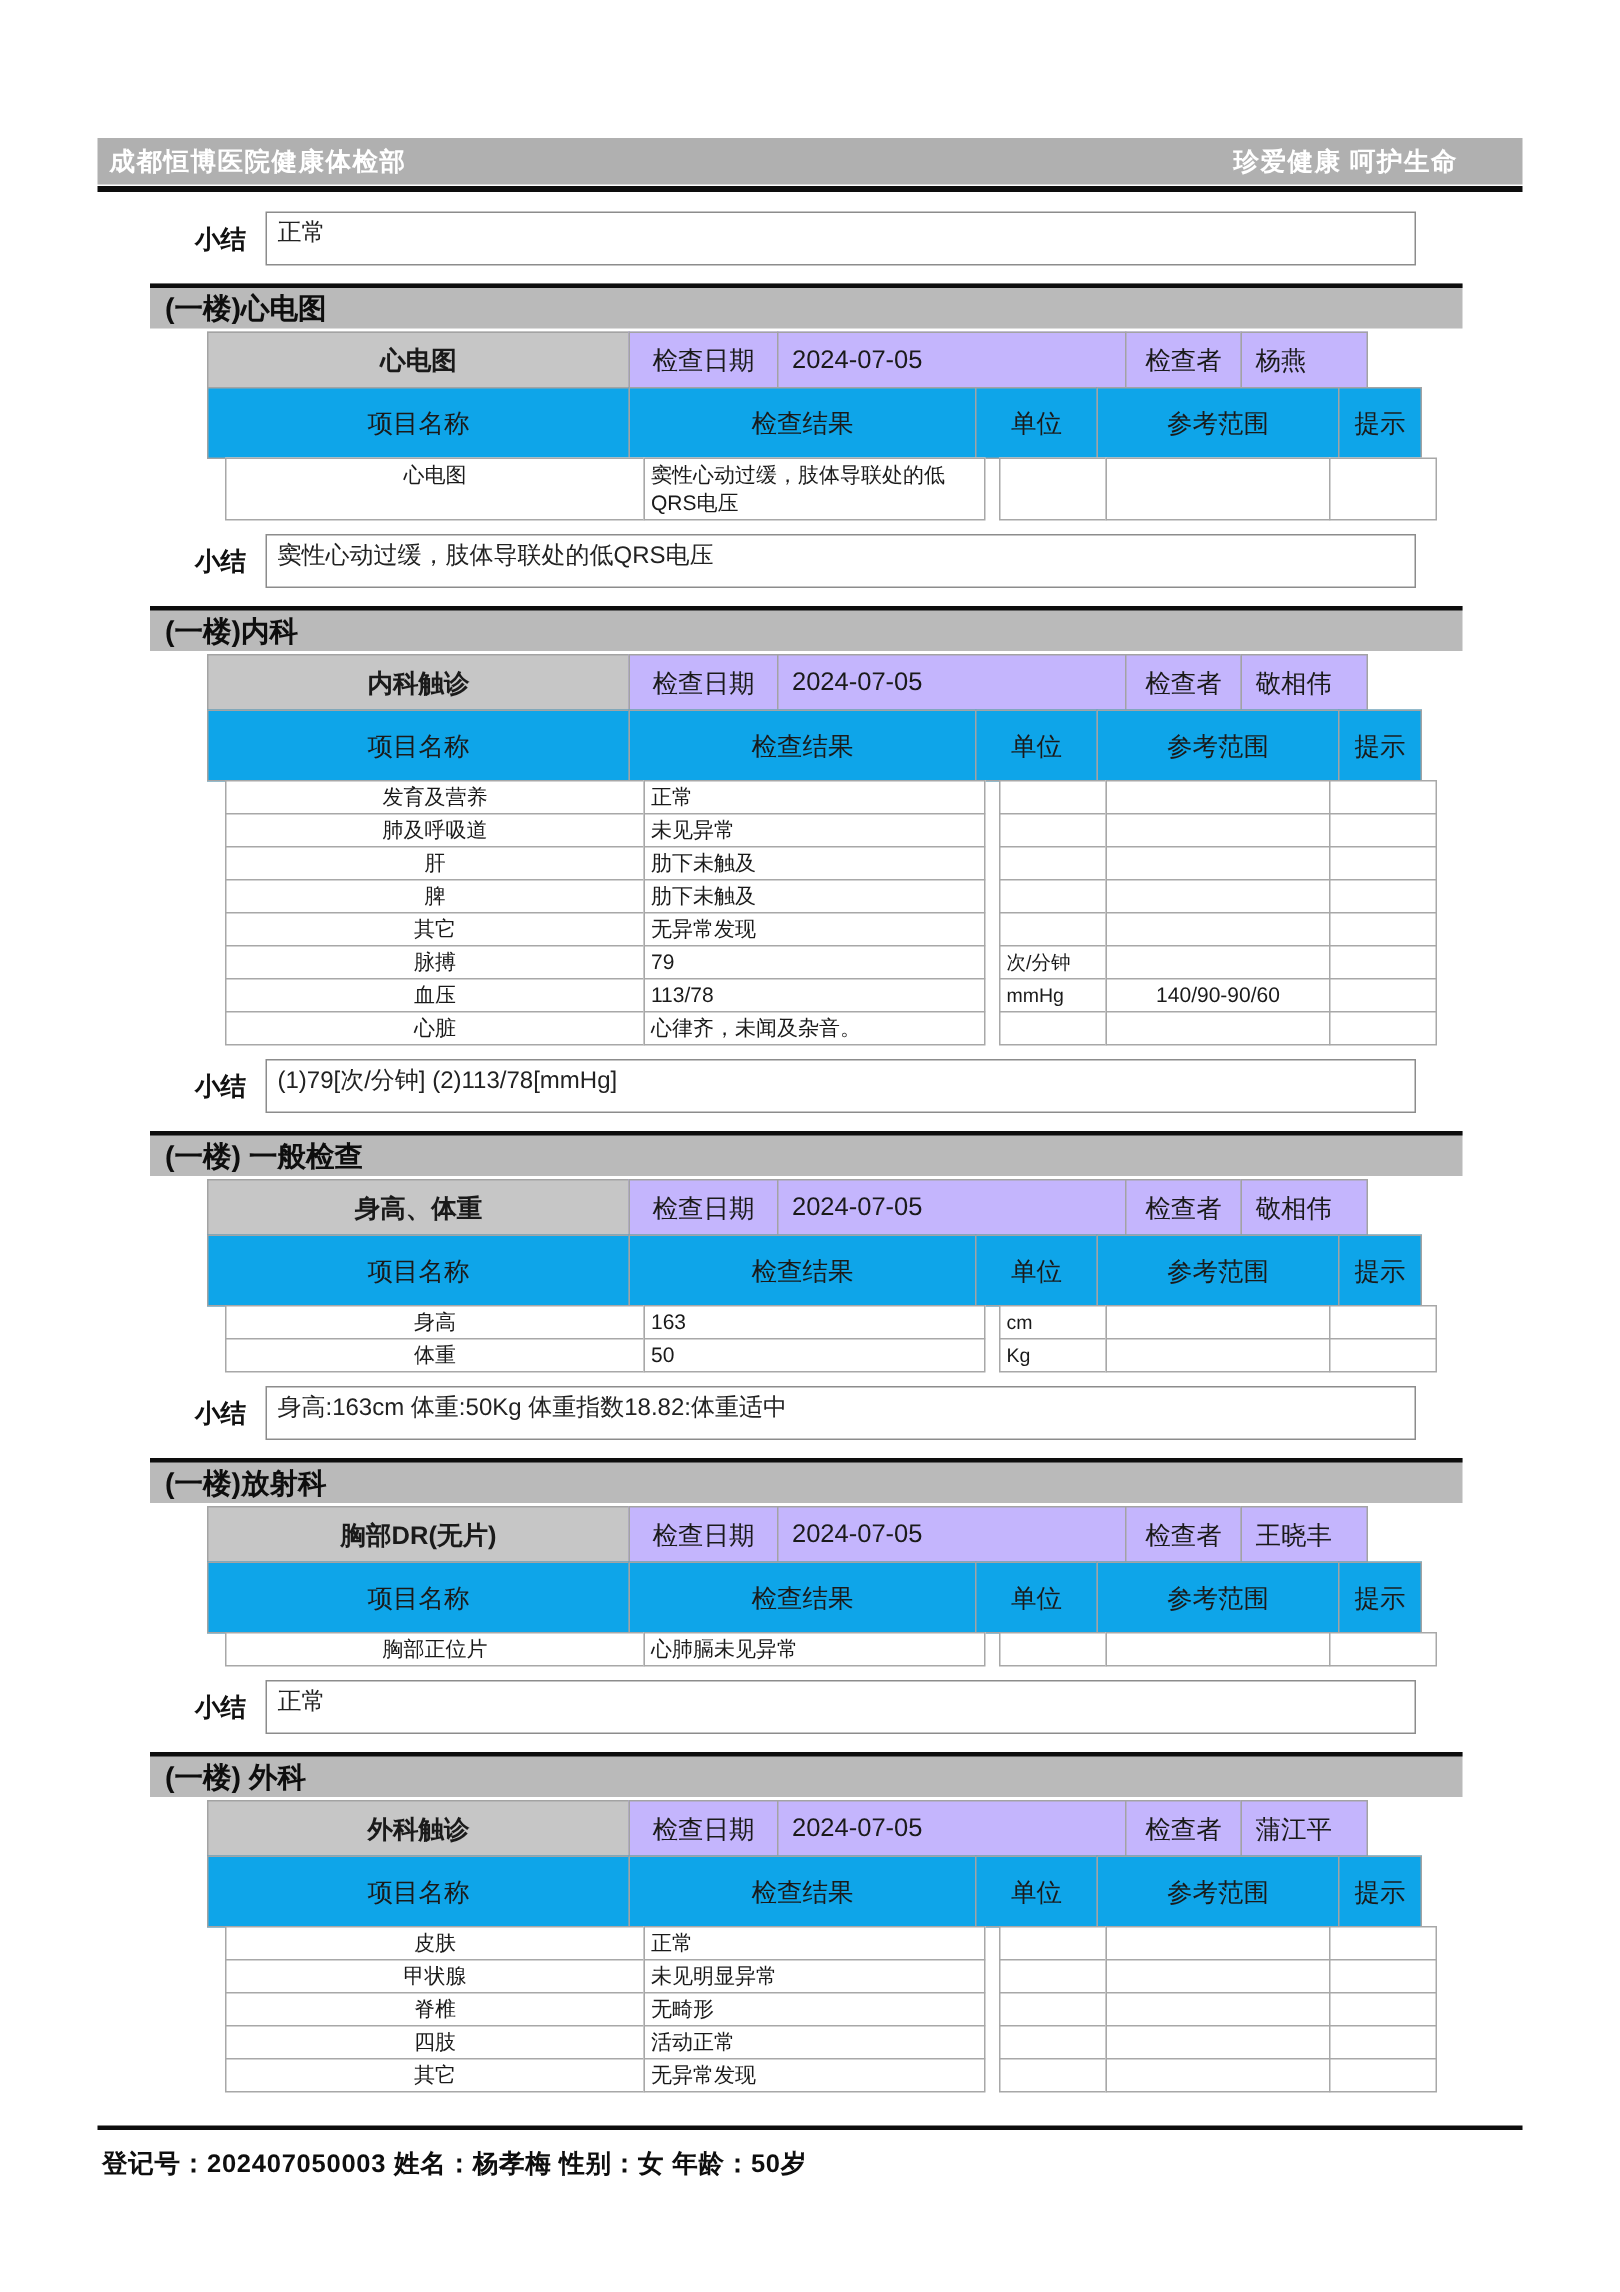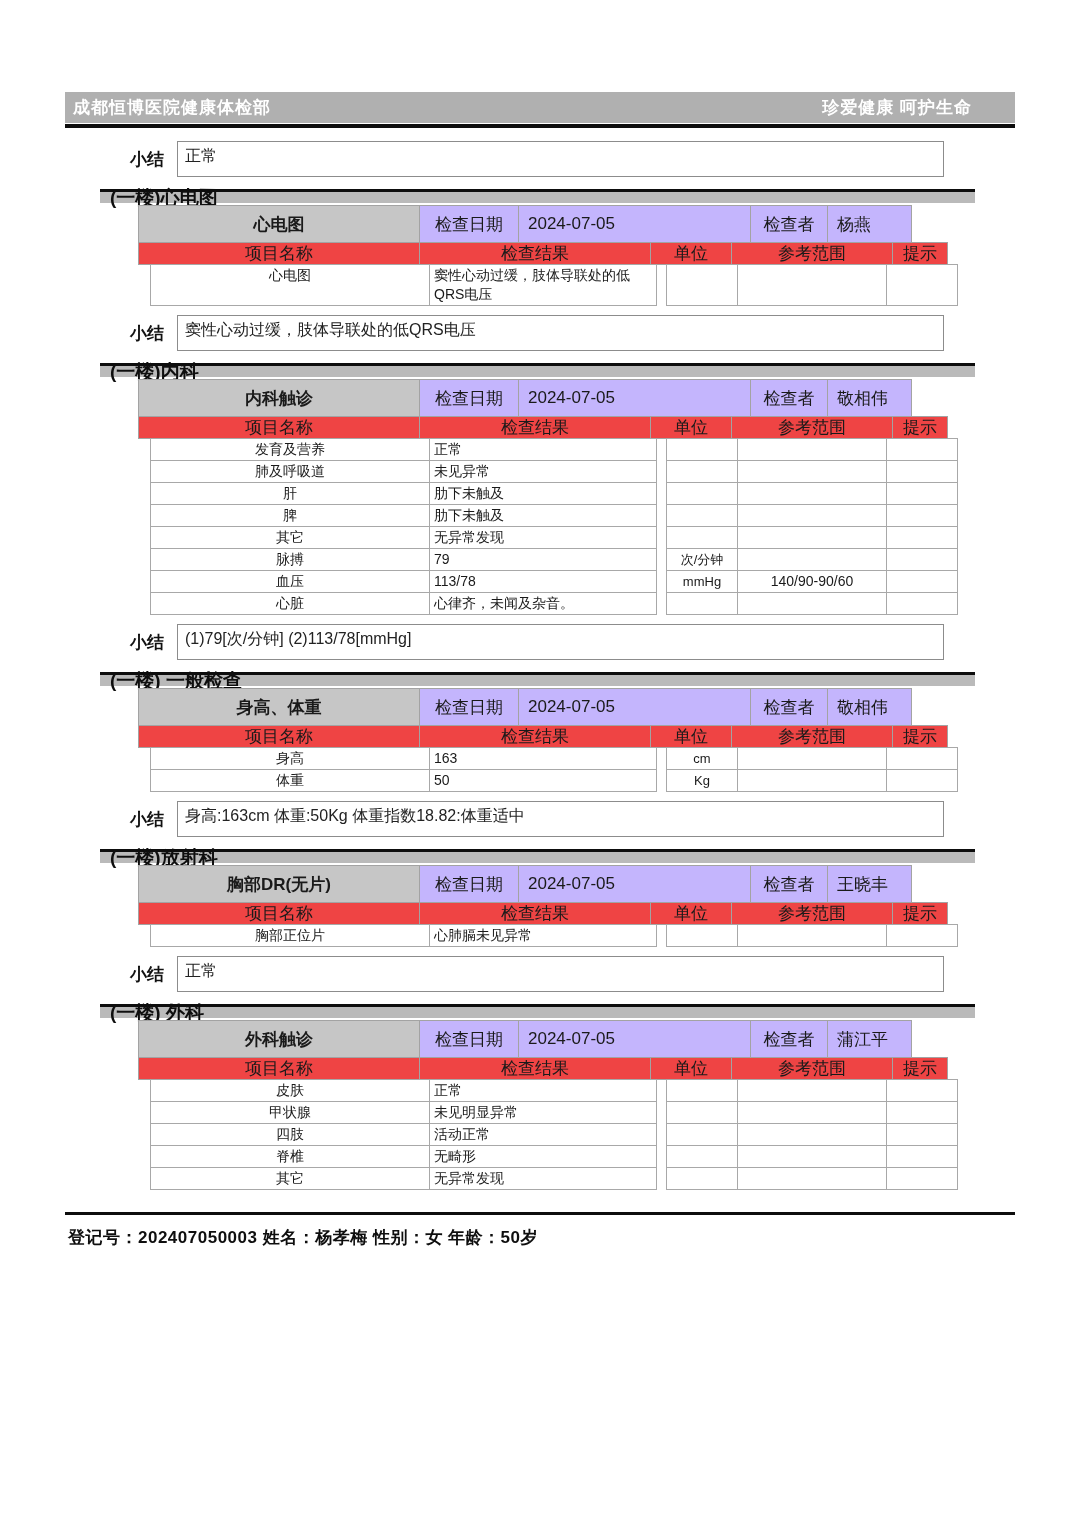--- a/index.html
+++ b/index.html
@@ -18,54 +18,54 @@
   
   .summary{margin:9px 0 0 130px;display:flex;align-items:center;gap:13px;}
   .summary.top{margin-top:21px;}
   .summary-label{font-weight:bold;font-size:17px;flex:none;color:#111;}
   .summary-box{
     width:767px;min-height:36px;border:1px solid #8c8c8c;background:#fff;
     font-size:16px;line-height:20px;padding:4px 7px;box-sizing:border-box;color:#222;
   }
   
   .section-bar{
-    margin:12px 1px 0 100px;width:875px;height:14px;border-top:3px solid #0d0d0d;
+    margin:12px 1px 0 100px;width:875px;height:30px;border-top:3px solid #0d0d0d;
     background:#bababa;display:flex;align-items:center;padding-left:10px;box-sizing:border-box;
   }
   .section-title{font-weight:bold;font-size:19px;color:#0e0e0e;}
   
   .exam-table{margin-left:138px;width:814px;margin-top:2px;}
   .hrow{display:flex;}
   .hcell{
     border:1px solid #a3a3a3;margin-left:-1px;box-sizing:border-box;
     display:flex;align-items:center;justify-content:center;background:#c4b5fd;
   }
   .hrow .hcell:first-child{margin-left:0;}
   .rowA .hcell{height:38px;font-size:17px;}
   .rowB{margin-top:-1px;}
-  .rowB .hcell{height:23px;font-size:17px;background:#ef4444;}
+  .rowB .hcell{height:48px;font-size:17px;background:#0ea5e9;}
   .cA1{width:282px;background:#c6c6c6;font-weight:bold;font-size:16px;}
   .cA2{width:100px;}
   .cA3{width:233px;justify-content:flex-start;padding-left:9px;}
   .cA4{width:78px;}
   .cA5{width:85px;justify-content:flex-start;padding-left:9px;}
   .cB1{width:282px;}.cB2{width:232px;}.cB3{width:82px;}.cB4{width:162px;}.cB5{width:56px;font-family:Liberation Mono, monospace;}
   
   .data-rows{margin-left:150px;width:826px;margin-top:-1px;}
   .data-row{display:flex;}
   .data-row + .data-row{margin-top:-1px;}
   .dcell{
     border:1px solid #a8a8a8;margin-left:-1px;box-sizing:border-box;min-height:22px;
     font-size:14px;line-height:19px;padding:1px 4px;background:#fff;
   }
   .data-row .dcell:first-child{margin-left:0;}
   .dc1{width:280px;text-align:center;}
   .dc2{width:228px;}
   .dsp{width:9px;border:none;background:transparent;margin-left:0;padding:0;min-height:0;}
-  .dc3{width:72px;text-align:center;font-size:13px;margin-left:0;}
+  .dc3{width:72px;text-align:left;font-size:13px;margin-left:0;}
   .dc4{width:150px;text-align:center;}
   .dc5{width:72px;}
   
   .footer{margin-top:22px;}
   .footer-line{margin-left:65px;width:950px;height:3px;background:#0d0d0d;}
   .footer-text{margin:11px 0 0 68px;font-weight:bold;font-size:17px;color:#0e0e0e;letter-spacing:0.5px;}
 </style>
 </head>
 <body>
 
@@ -322,30 +322,30 @@
           </div>
           <div class="data-row">
             <div class="dcell dc1">甲状腺</div>
             <div class="dcell dc2">未见明显异常</div>
             <div class="dcell dsp"></div>
             <div class="dcell dc3"></div>
             <div class="dcell dc4"></div>
             <div class="dcell dc5"></div>
           </div>
           <div class="data-row">
+            <div class="dcell dc1">脊椎</div>
+            <div class="dcell dc2">无畸形</div>
+            <div class="dcell dsp"></div>
+            <div class="dcell dc3"></div>
+            <div class="dcell dc4"></div>
+            <div class="dcell dc5"></div>
+          </div>
+          <div class="data-row">
             <div class="dcell dc1">四肢</div>
             <div class="dcell dc2">活动正常</div>
-            <div class="dcell dsp"></div>
-            <div class="dcell dc3"></div>
-            <div class="dcell dc4"></div>
-            <div class="dcell dc5"></div>
-          </div>
-          <div class="data-row">
-            <div class="dcell dc1">脊椎</div>
-            <div class="dcell dc2">无畸形</div>
             <div class="dcell dsp"></div>
             <div class="dcell dc3"></div>
             <div class="dcell dc4"></div>
             <div class="dcell dc5"></div>
           </div>
           <div class="data-row">
             <div class="dcell dc1">其它</div>
             <div class="dcell dc2">无异常发现</div>
             <div class="dcell dsp"></div>
             <div class="dcell dc3"></div>

